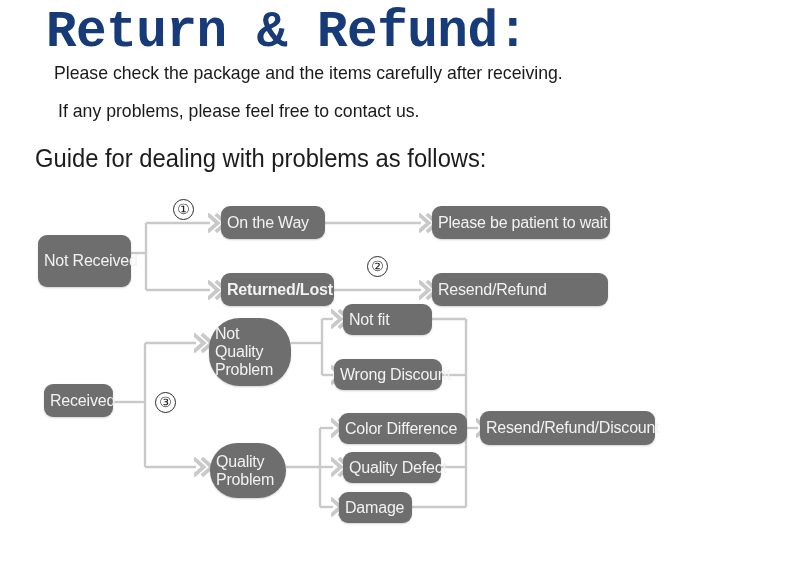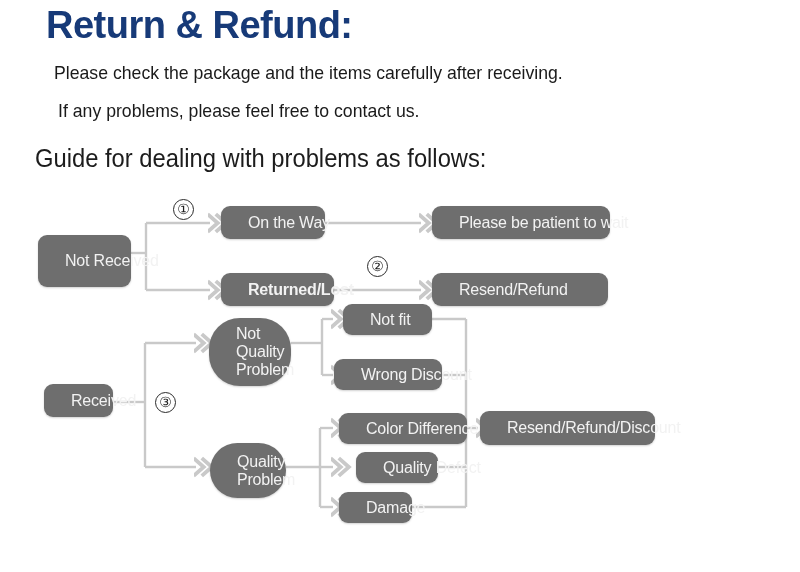--- a/index.html
+++ b/index.html
@@ -14,23 +14,23 @@
     overflow: hidden;
     font-family: "Liberation Sans", sans-serif;
     background: #ffffff;
   }
 
   
   #page-title {
     position: absolute;
     left: 46px;
     top: 4px;
-    font-family: Liberation Sans, sans-serif;
+    font-family: Liberation Mono, monospace;
     font-weight: bold;
-    font-size: 38px;
+    font-size: 51px;
     letter-spacing: -0.5px;
     color: #173a78;
     white-space: nowrap;
   }
   .intro-line {
     position: absolute;
     font-family: "Liberation Sans", sans-serif;
     font-size: 19px;
     color: #1a1a1a;
     white-space: nowrap;
@@ -72,21 +72,21 @@
     position: absolute;
     background: #6e6e6e;
     color: #f2f2f2;
     border-radius: 9px;
     box-sizing: border-box;
     display: flex;
     align-items: center;
     font-family: "Liberation Sans", sans-serif;
     font-size: 16px;
     line-height: 1.12;
-    padding: 0 27px;
+    padding: 0 6px;
     white-space: nowrap;
     letter-spacing: -0.2px;
     box-shadow: 0 1px 2px rgba(0,0,0,0.18);
   }
   .node.multiline {
     white-space: normal;
     align-items: center;
     border-radius: 31px;
   }
 
@@ -189,19 +189,19 @@
 
   <div class="node multiline" style="left:210px; top:258px; width:76px; height:55px; white-space:pre-line;">Quality
 Problem</div>
 
   <div class="node" style="left:343px; top:119px; width:89px; height:31px;">Not fit</div>
 
   <div class="node" style="left:334px; top:174px; width:108px; height:31px;">Wrong Discount</div>
 
   <div class="node" style="left:339px; top:228px; width:128px; height:31px;">Color Difference</div>
 
-  <div class="node" style="left:356px; top:267px; width:82px; height:31px;text-align:center;">Quality Defect</div>
+  <div class="node" style="left:343px; top:267px; width:98px; height:31px;text-align:center;">Quality Defect</div>
 
   <div class="node" style="left:339px; top:307px; width:73px; height:31px;">Damage</div>
 
   <div class="node" style="left:480px; top:226px; width:175px; height:34px; z-index:4;">Resend/Refund/Discount</div>
 
 </div>
 
 </body></html>

